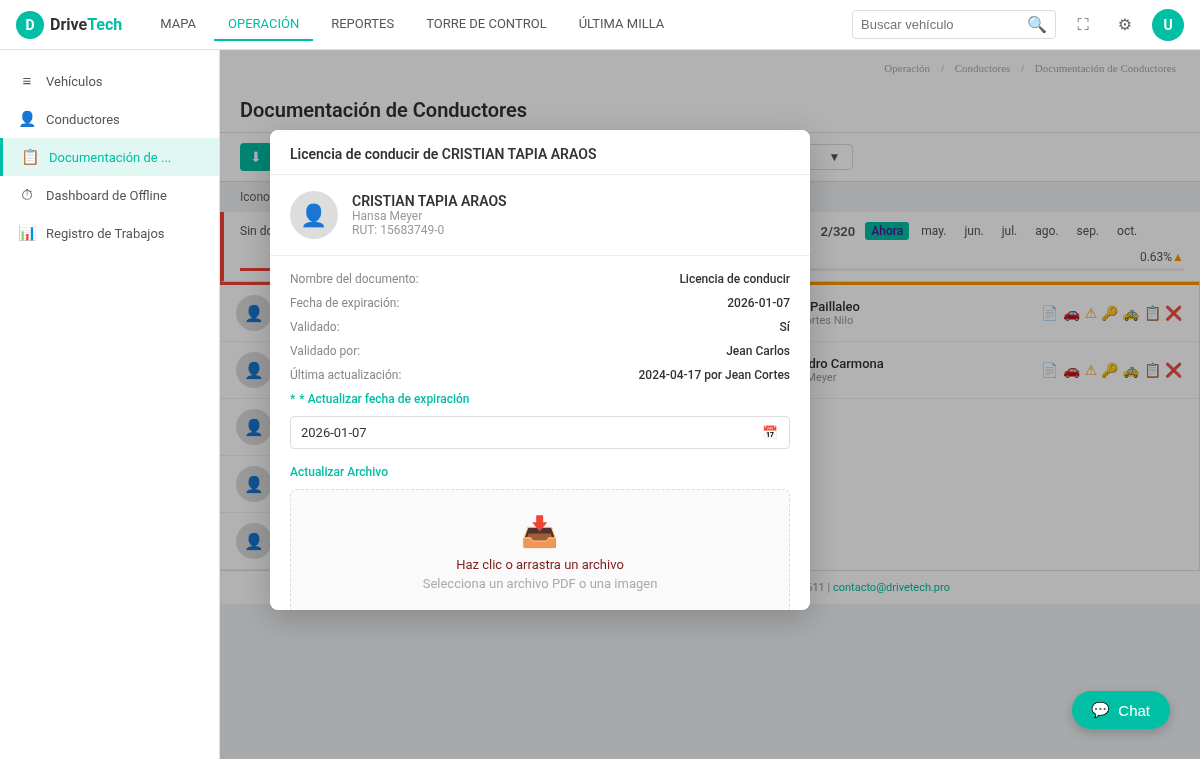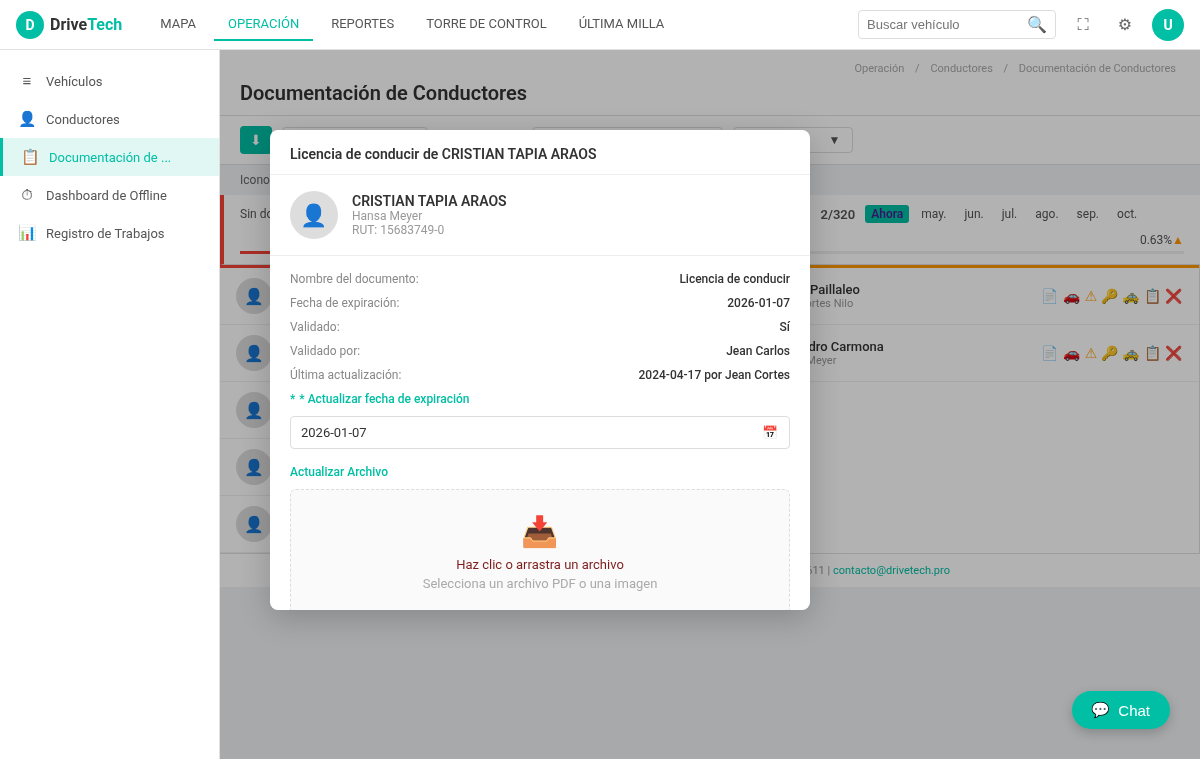--- a/index.html
+++ b/index.html
@@ -64,20 +64,21 @@
     .nav-link.active {
       color: #00bfa5;
       border-bottom: 2px solid #00bfa5;
     }
     .nav-search {
       display: flex;
       align-items: center;
       border: 1px solid #ddd;
       border-radius: 4px;
       padding: 4px 8px;
+      gap: 6px;
       margin-left: auto;
     }
     .nav-search input {
       border: none;
       outline: none;
       font-size: 13px;
       color: #999;
       width: 160px;
     }
     .nav-icons {
@@ -151,21 +152,22 @@
     }
     .content-header {
       background: #fff;
       padding: 12px 20px 0 20px;
       border-bottom: 1px solid #e0e0e0;
     }
     .breadcrumb {
       font-size: 11px;
       color: #999;
       text-align: right;
-      margin-bottom: 6px;
+      margin-bottom: 24px;
+      font-family: Liberation Serif, serif;
     }
     .breadcrumb span { color: #aaa; margin: 0 4px; }
     .page-title-row {
       display: flex;
       align-items: center;
       gap: 12px;
       margin-bottom: 10px;
     }
     .page-title {
       font-size: 20px;

